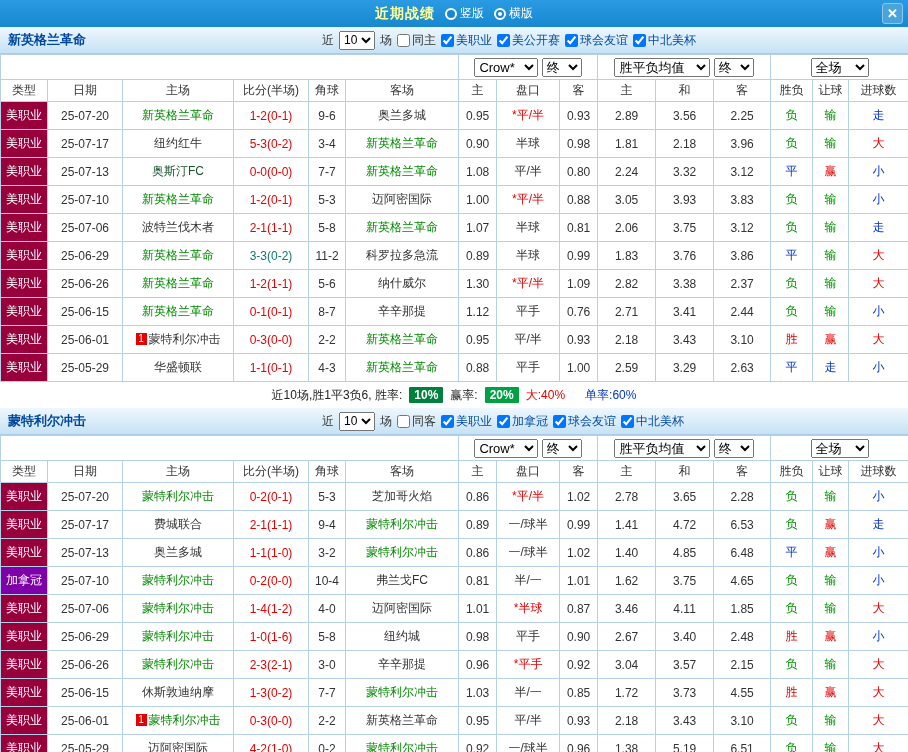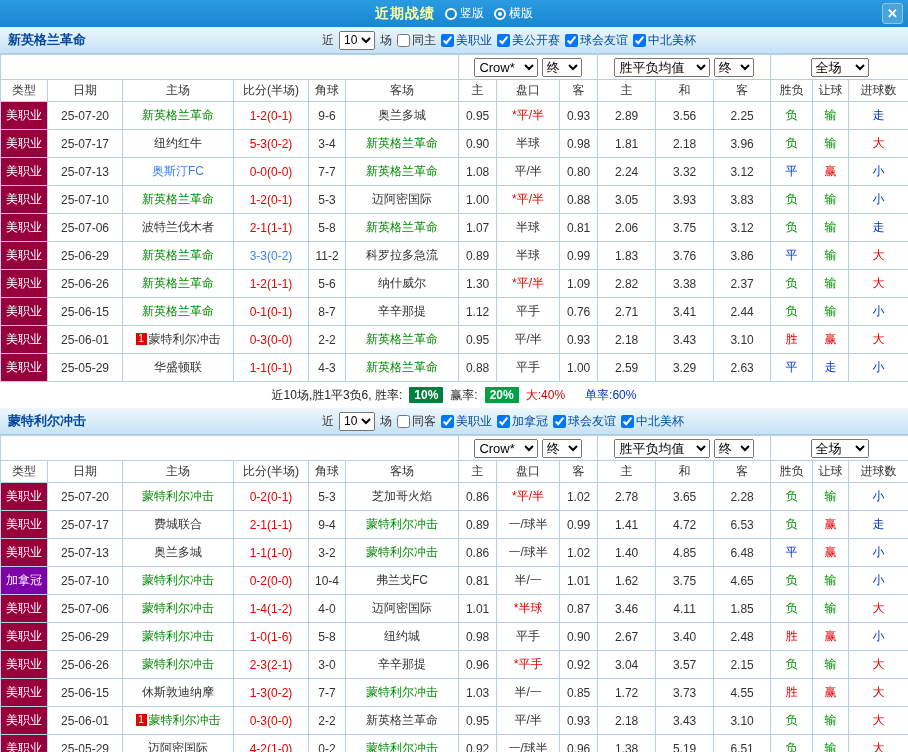--- a/index.html
+++ b/index.html
@@ -156,21 +156,21 @@
         <td>1.81</td>
         <td>2.18</td>
         <td>3.96</td>
         <td style="color: rgb(0, 146, 0);">负</td>
         <td style="color: rgb(0, 146, 0);">输</td>
         <td style="color: rgb(230, 0, 0);">大</td>
       </tr>
       <tr>
         <td style="background: rgb(152, 0, 60); color: rgb(255, 255, 255);">美职业</td>
         <td>25-07-13</td>
-        <td><span style="color: #3b82f6;">奥斯汀FC</span></td>
+        <td><span style="color: #14532d;">奥斯汀FC</span></td>
         <td style="color: rgb(230, 0, 0);">0-0(0-0)</td>
         <td>7-7</td>
         <td><span style="color: rgb(0, 138, 0);">新英格兰革命</span></td>
         <td>1.08</td>
         <td style="color: rgb(51, 51, 51);">平/半</td>
         <td>0.80</td>
         <td>2.24</td>
         <td>3.32</td>
         <td>3.12</td>
         <td style="color: rgb(0, 51, 204);">平</td>
@@ -208,21 +208,21 @@
         <td>3.75</td>
         <td>3.12</td>
         <td style="color: rgb(0, 146, 0);">负</td>
         <td style="color: rgb(0, 146, 0);">输</td>
         <td style="color: rgb(0, 51, 204);">走</td>
       </tr>
       <tr>
         <td style="background: rgb(152, 0, 60); color: rgb(255, 255, 255);">美职业</td>
         <td>25-06-29</td>
         <td><span style="color: rgb(0, 138, 0);">新英格兰革命</span></td>
-        <td style="color: #3b82f6;">3-3(0-2)</td>
+        <td style="color: #0f766e;">3-3(0-2)</td>
         <td>11-2</td>
         <td><span style="color: rgb(51, 51, 51);">科罗拉多急流</span></td>
         <td>0.89</td>
         <td style="color: rgb(51, 51, 51);">半球</td>
         <td>0.99</td>
         <td>1.83</td>
         <td>3.76</td>
         <td>3.86</td>
         <td style="color: rgb(0, 51, 204);">平</td>
         <td style="color: rgb(0, 146, 0);">输</td>

